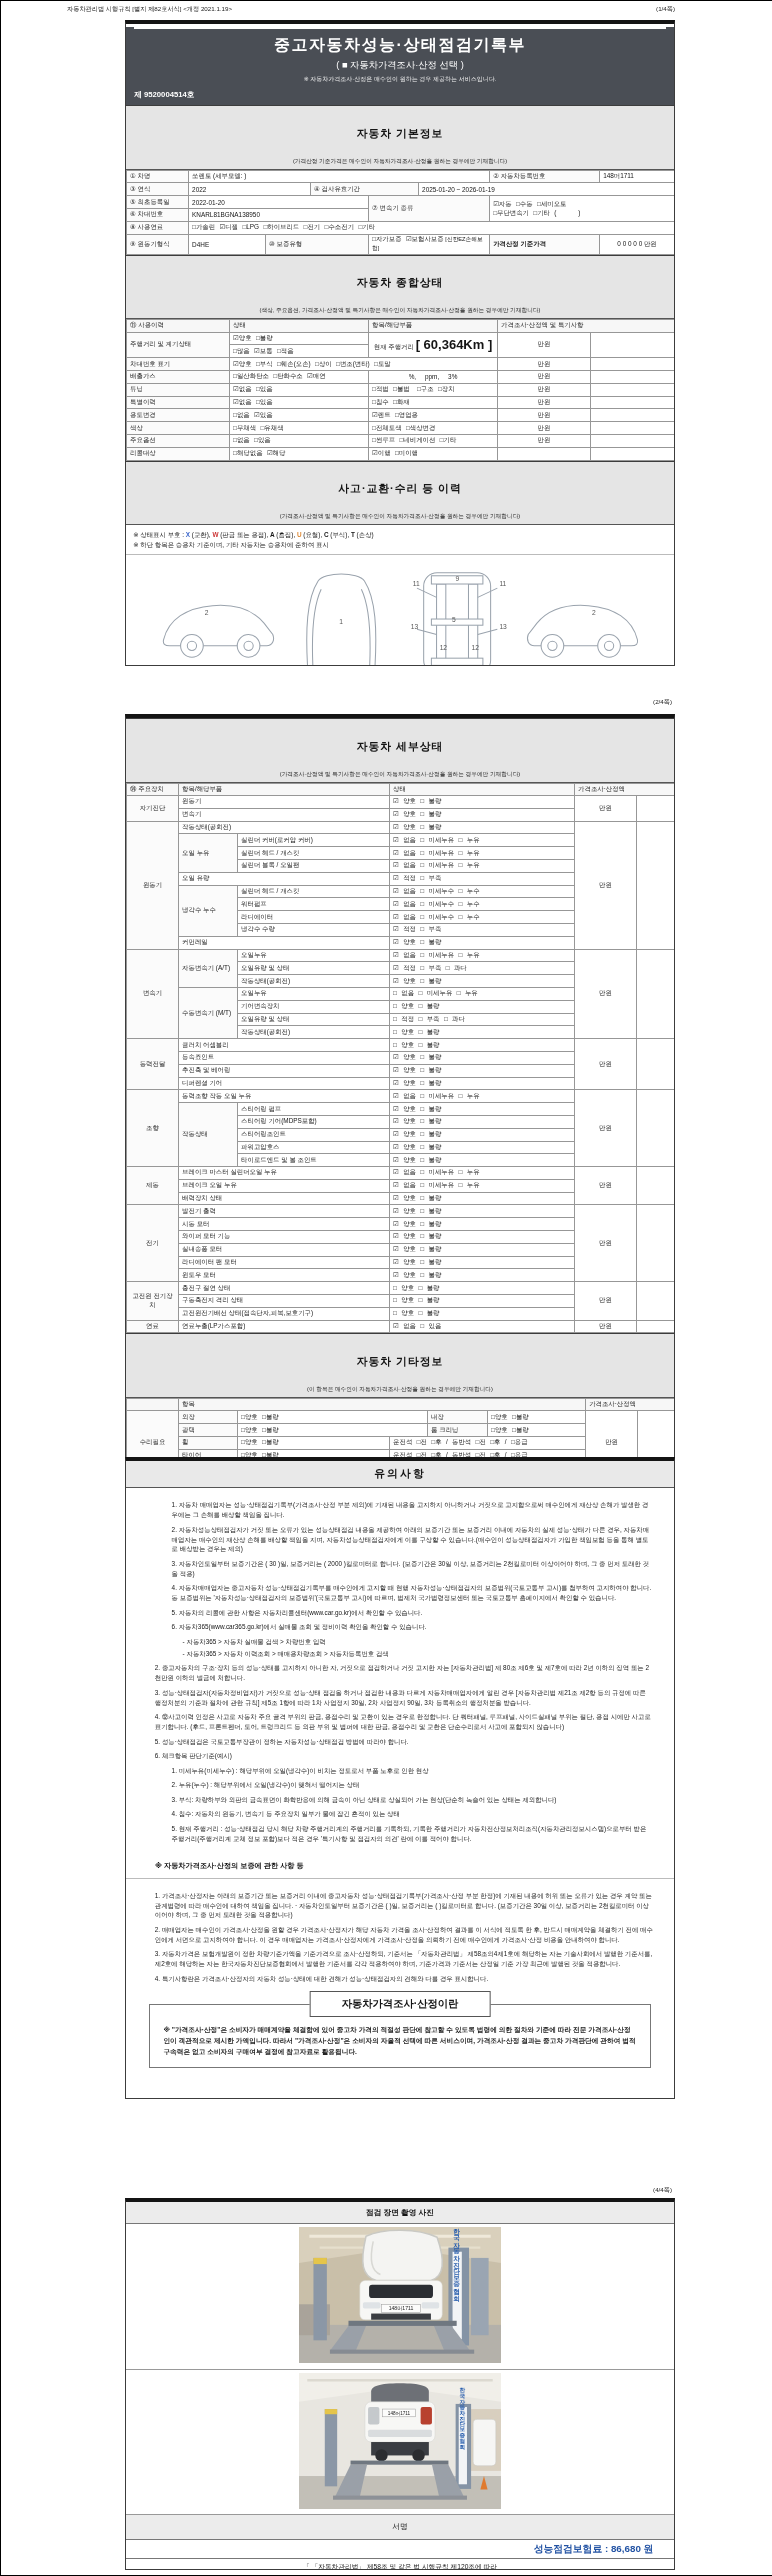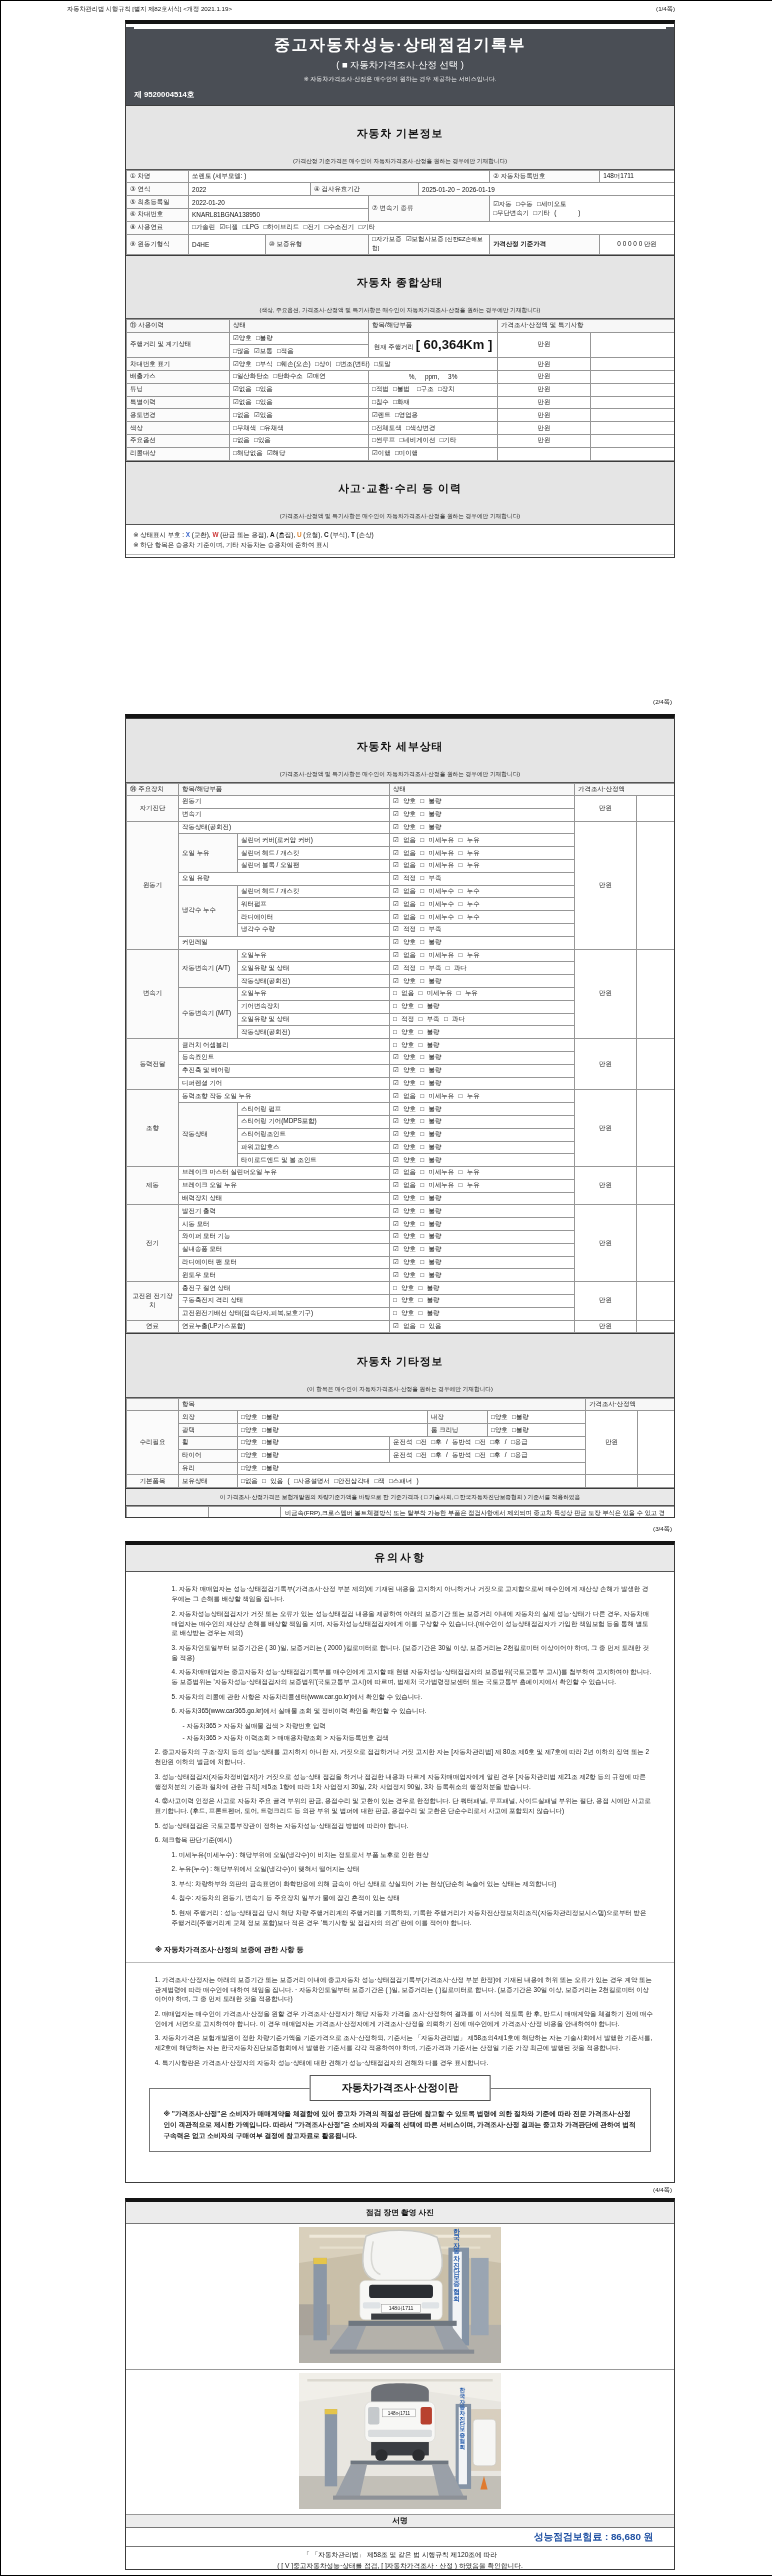--- a/index.html
+++ b/index.html
@@ -2,23 +2,23 @@
 <html style="font-size:8.2px"><head>
 <meta charset="utf-8">
 <style>
   html,body{margin:0;padding:0}
   body{width:773px;height:2576px;position:relative;background:#fff;
        font-family:"Liberation Sans","DejaVu Sans",sans-serif;color:#151515}
   .canvas{position:absolute;inset:0;border:1px solid #000;box-sizing:border-box;background:#fff}
   .tophdr{position:absolute;top:4.1px;left:66px;width:608px;display:flex;justify-content:space-between;font-size:6.2px;color:#222}
   .mark{position:absolute;right:100px;font-size:6.2px;color:#222}
   .page{position:absolute;left:124px;width:550px;background:#fff;border:1px solid #3c3c3c;border-top:4.1px solid #141414;box-sizing:border-box;overflow:hidden}
-  .p1{top:18.5px;height:538px}
+  .p1{top:18.5px;height:646px}
   .p2{top:713px;height:804px}
-  .p3{top:1540px;height:642px}
+  .p3{top:1456px;height:642px}
   .p4{top:2197px;height:372px}
   
   .mast{background:#4a4e55;color:#fff;padding:0 8.2px 5.2px}
   .mast .wline{height:2.1px;background:#fff;margin:3.1px 0 6.2px}
   .mast h1{margin:0;text-align:center;font-size:16px;letter-spacing:1.5px;font-weight:bold}
   .mast .sub{text-align:center;font-size:9.3px;margin-top:3.1px}
   .mast .note{text-align:center;font-size:6px;margin-top:2.6px;color:#f2f2f2}
   .mast .docno{font-size:7.7px;font-weight:bold;margin-top:6.2px;text-align:left}
   
   .shead{background:#e5e5e5;border-top:1px solid #3c3c3c;border-bottom:0.5px solid #555;text-align:center;padding:3.6px 0 3.1px}
@@ -48,21 +48,21 @@
   .nbody{padding:7.2px 20.6px 5.2px 20.6px;font-size:6.4px;line-height:1.55}
   .i0{margin:4.6px 0 4.6px 8.2px}
   .i1{margin:4.6px 0 4.6px 25px}
   .i2{margin:2.1px 0 2.1px 36px}
   .defbox{width:502px;margin:20px auto 0;border:0.5px solid #777;position:relative;padding:20.6px 13.4px 9.3px;box-sizing:border-box}
   .defbox .tt{position:absolute;top:-13.4px;left:50%;transform:translateX(-50%);background:#fff;border:0.5px solid #555;padding:4.1px 31px;font-size:10.3px;font-weight:bold;white-space:nowrap}
   .defbox .tx{font-size:6.7px;line-height:1.6;font-weight:bold;color:#222}
   
   .photoband{background:#ececec;border-bottom:0.5px solid #777;text-align:center;font-size:7.7px;font-weight:bold;padding:5.7px 0}
   .photocell{border-bottom:0.5px solid #999;text-align:center;padding:3.1px 0;background:#fff}
-  .signband{background:#ececec;border-bottom:0.5px solid #777;text-align:center;font-size:7.7px;font-weight:bold;padding:1px 0}
+  .signband{background:#ececec;border-bottom:0.5px solid #777;text-align:center;font-size:7.7px;font-weight:normal;padding:7px 0}
   .feerow{text-align:right;padding:3.1px 20.6px 2.1px;font-size:9.8px;font-weight:bold;color:#2353a4}
   .footrow{border-top:0.5px solid #777;text-align:center;font-size:6.7px;padding:3.1px 0 2.1px;line-height:1.6}
 </style>
 </head>
 <body>
 
 <div class="canvas">
 
   <div class="tophdr">
     <span>자동차관리법 시행규칙 [별지 제82호서식] &lt;개정 2021.1.19&gt;</span>

